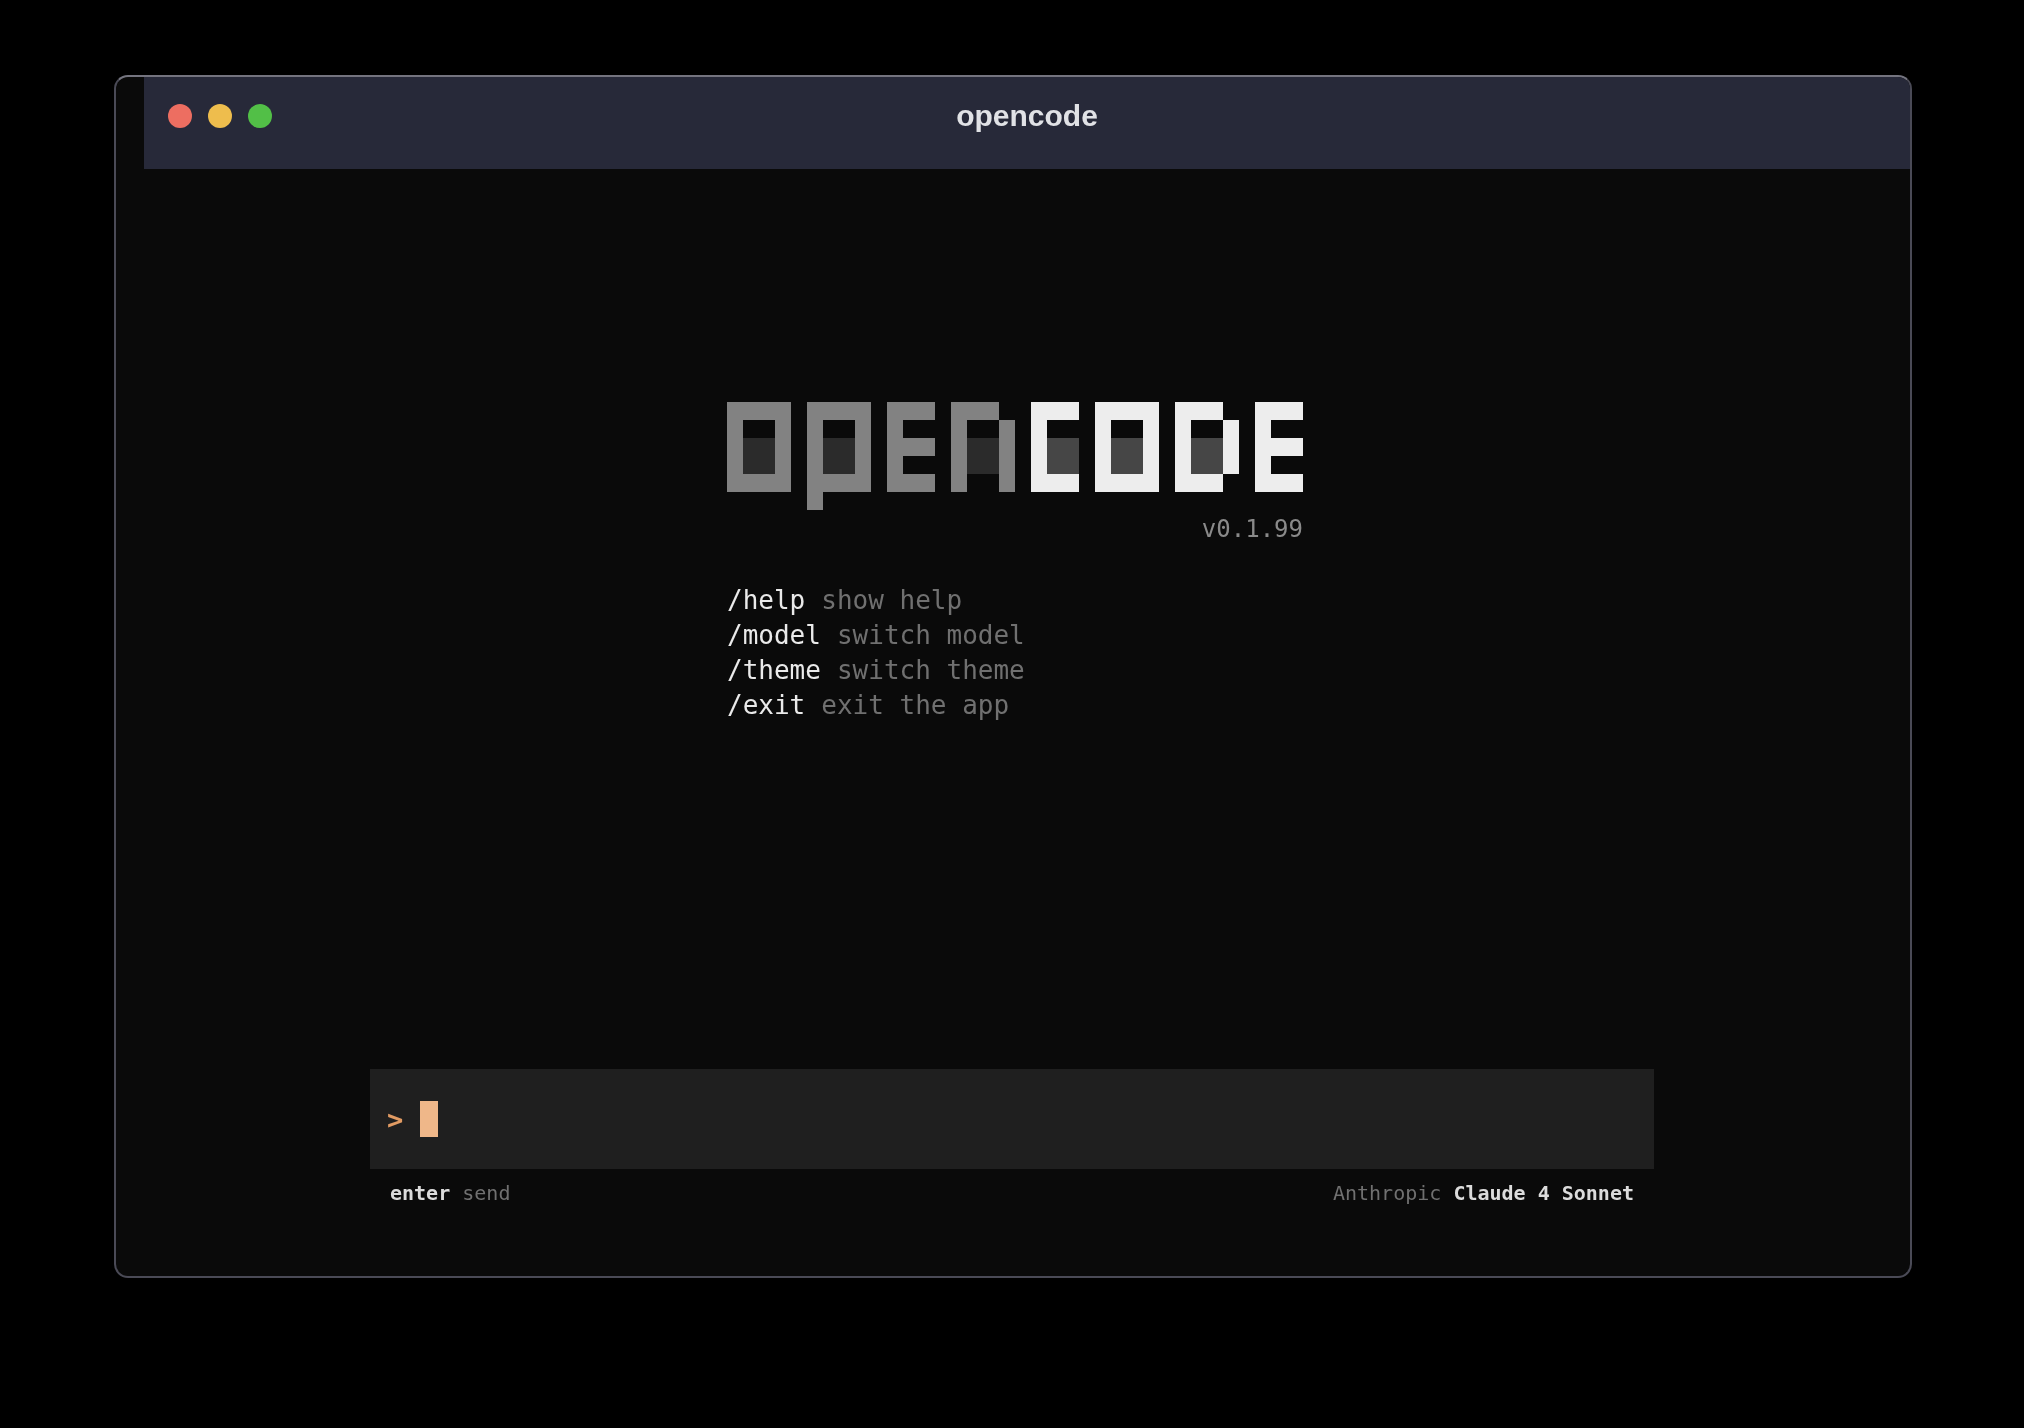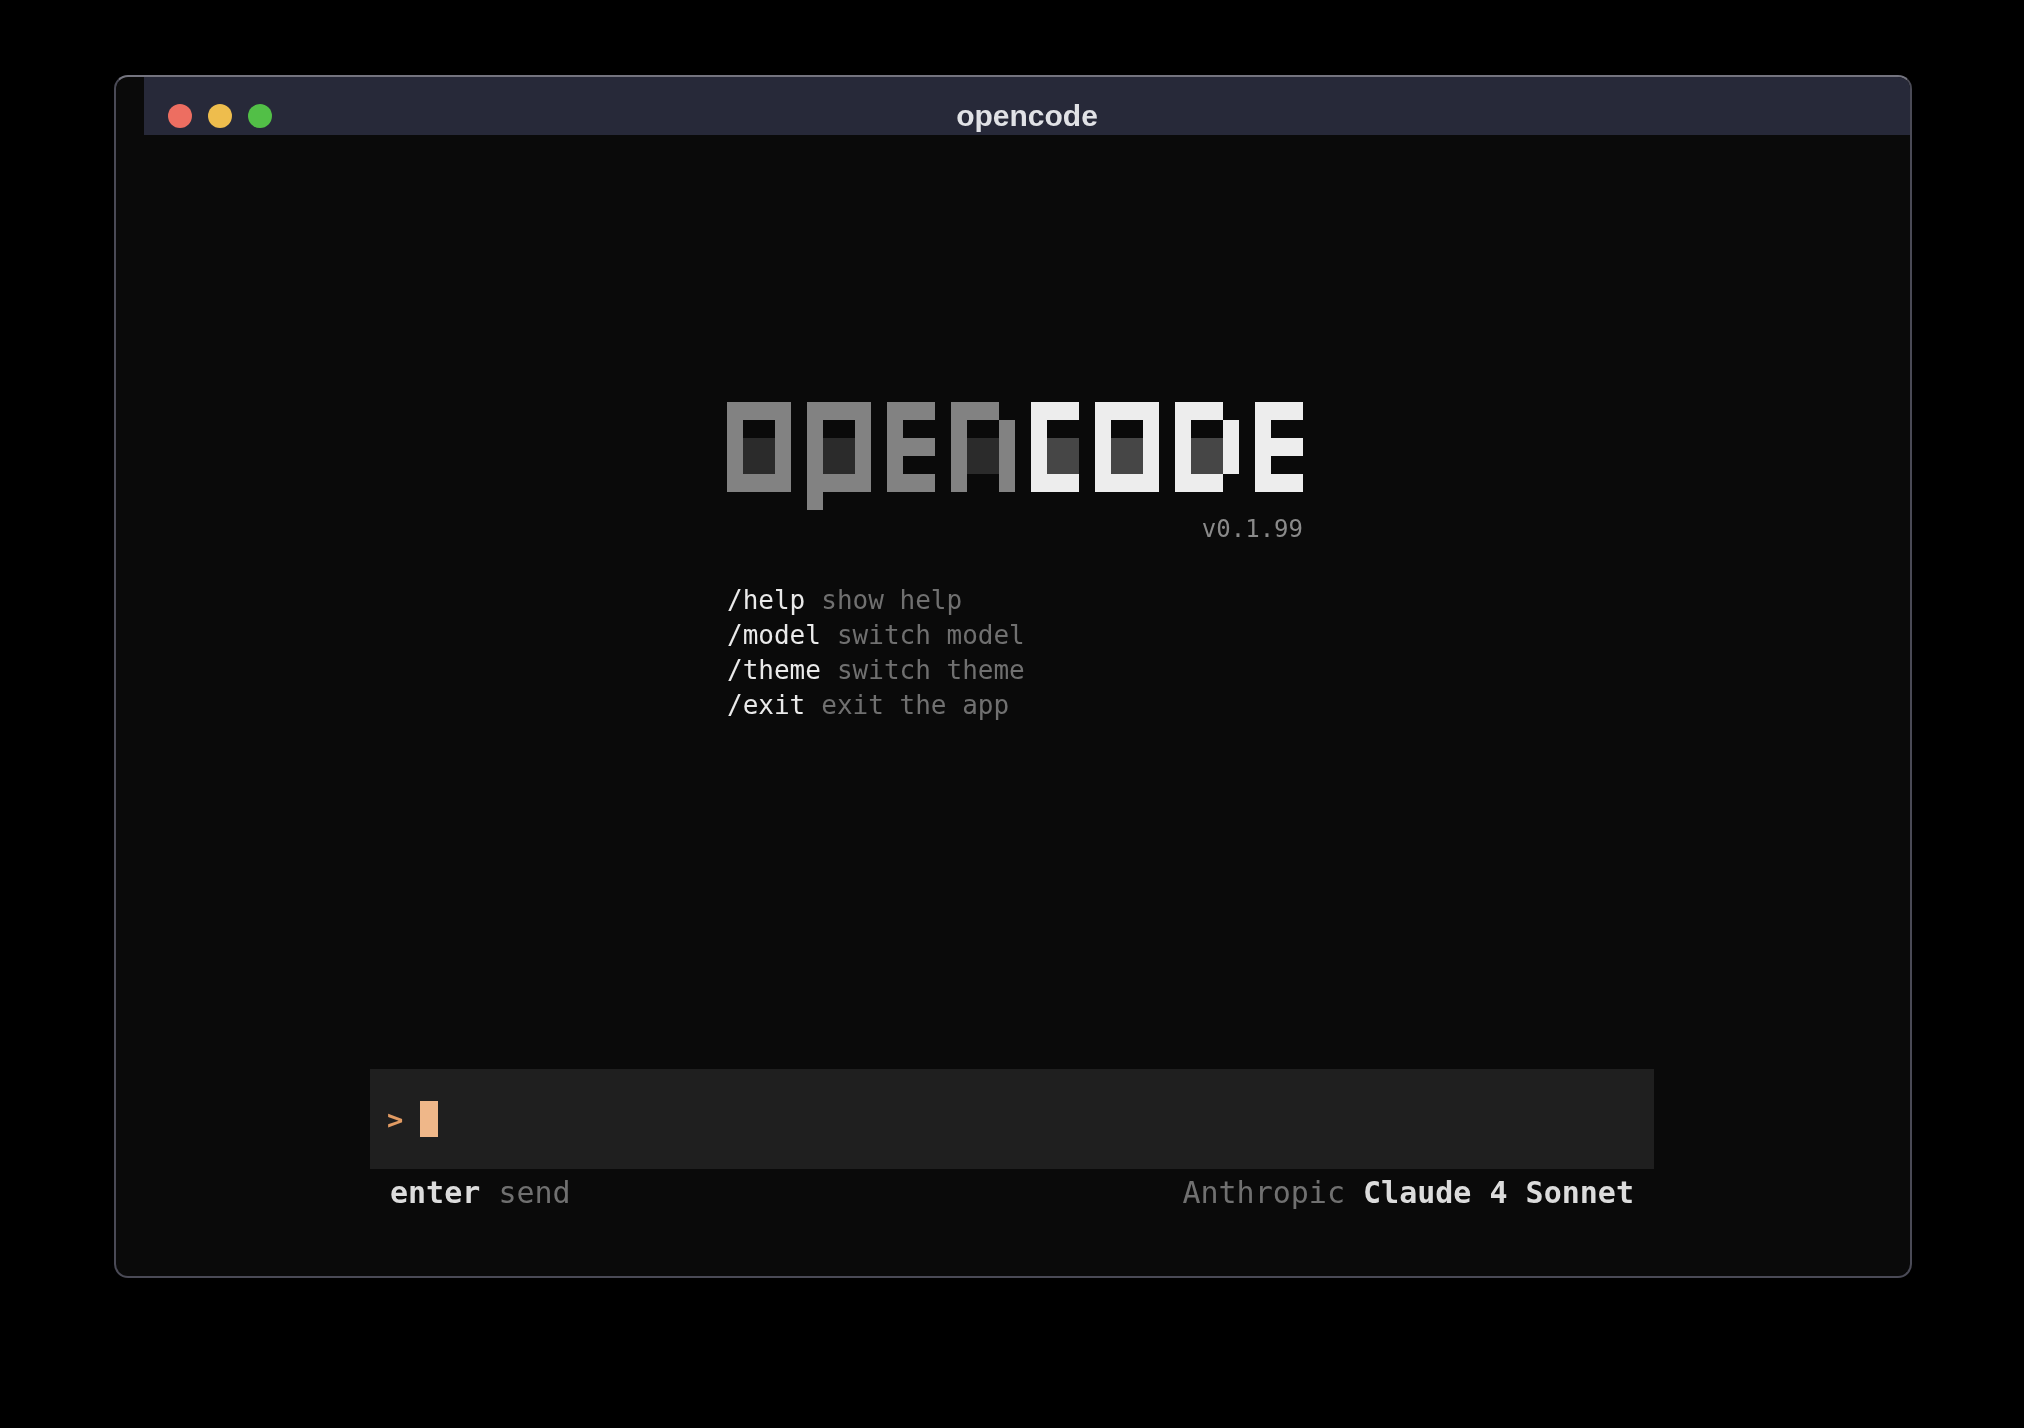--- a/index.html
+++ b/index.html
@@ -1,42 +1,42 @@
 <!DOCTYPE html>
 <html><head>
 <meta charset="utf-8">
 <style>
   html,body{margin:0;padding:0;background:#000;}
   .screen{position:relative;width:2024px;height:1428px;background:#000;overflow:hidden;
           font-family:"DejaVu Sans Mono","Liberation Mono",monospace;}
   .window{position:absolute;left:114px;top:75px;width:1798px;height:1203px;
           background:#0a0a0a;border:2px solid #4a4a56;border-top-color:#74747f;
           border-radius:14px;box-sizing:border-box;overflow:hidden;}
-  .titlebar{position:relative;height:58px;background:#272939;margin-left:28px;}
+  .titlebar{position:relative;height:92px;background:#272939;margin-left:28px;}
   .lights{position:absolute;left:24px;top:27px;display:flex;gap:16px;}
   .light{width:24px;height:24px;border-radius:50%;}
   .win-title{position:absolute;left:0;right:0;top:0;height:78px;display:flex;
              align-items:center;justify-content:center;
              font-family:"Liberation Sans","DejaVu Sans",sans-serif;
              font-weight:bold;font-size:30px;color:#e1e2e6;}
   .logo{position:absolute;left:611px;top:325px;width:576px;height:108px;}
   .version{position:absolute;left:611px;top:437px;width:576px;text-align:right;
            font-size:24px;color:#8a8a8a;line-height:30px;}
   .commands{position:absolute;left:611px;top:506px;font-size:26px;line-height:35px;}
   .cmd-row{white-space:pre;}
   .cmd-name{color:#eaeaea;font-weight:400;}
   .cmd-desc{color:#707070;margin-left:16px;}
   .input-box{position:absolute;left:254px;top:992px;width:1284px;height:100px;
              background:#1f1f1f;display:flex;align-items:center;
              padding-left:17px;box-sizing:border-box;cursor:text;}
   .prompt-char{font-size:27px;font-weight:700;}
   .cursor{width:18px;height:36px;margin-left:17px;}
   .statusbar{position:absolute;left:254px;top:1098px;width:1284px;height:36px;
              display:flex;justify-content:space-between;align-items:center;
-             padding:0 20px;box-sizing:border-box;font-size:30px;line-height:36px;}
+             padding:0 20px;box-sizing:border-box;font-size:20px;line-height:36px;}
   .dim{color:#707070;}
   .bright{color:#dcdcdc;font-weight:700;}
   .sb-left,.sb-right{white-space:pre;}
 </style>
 </head>
 <body>
 
 <div class="screen">
   <div class="window">
 

